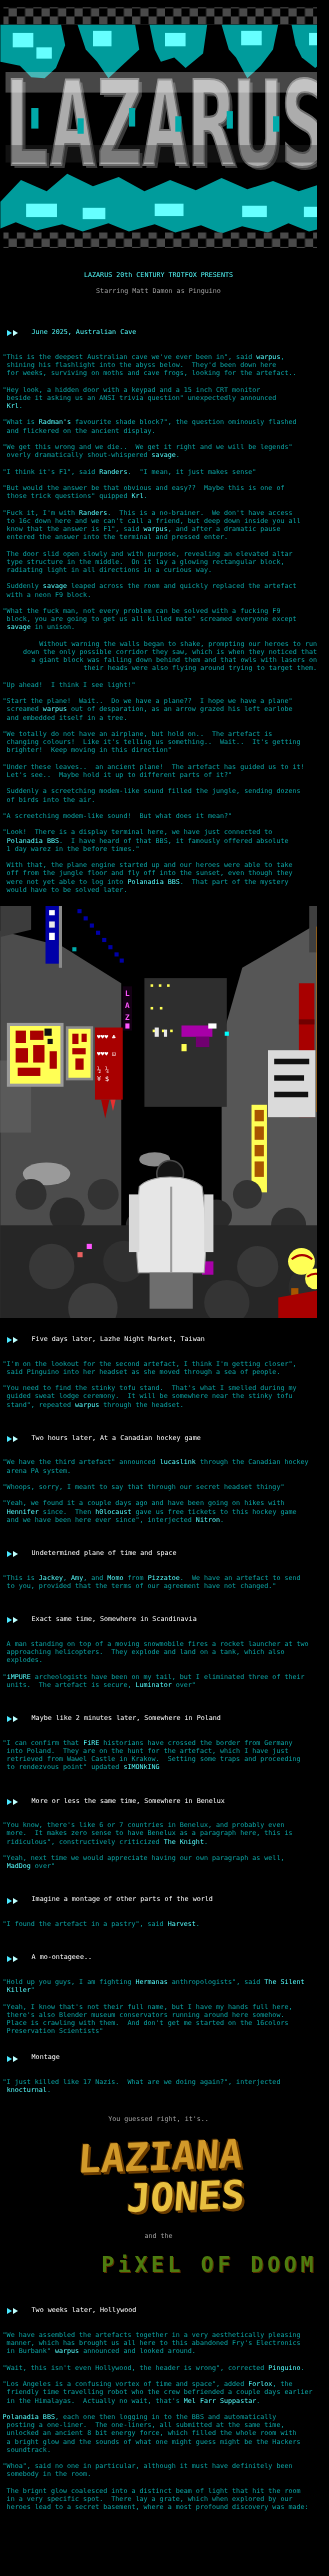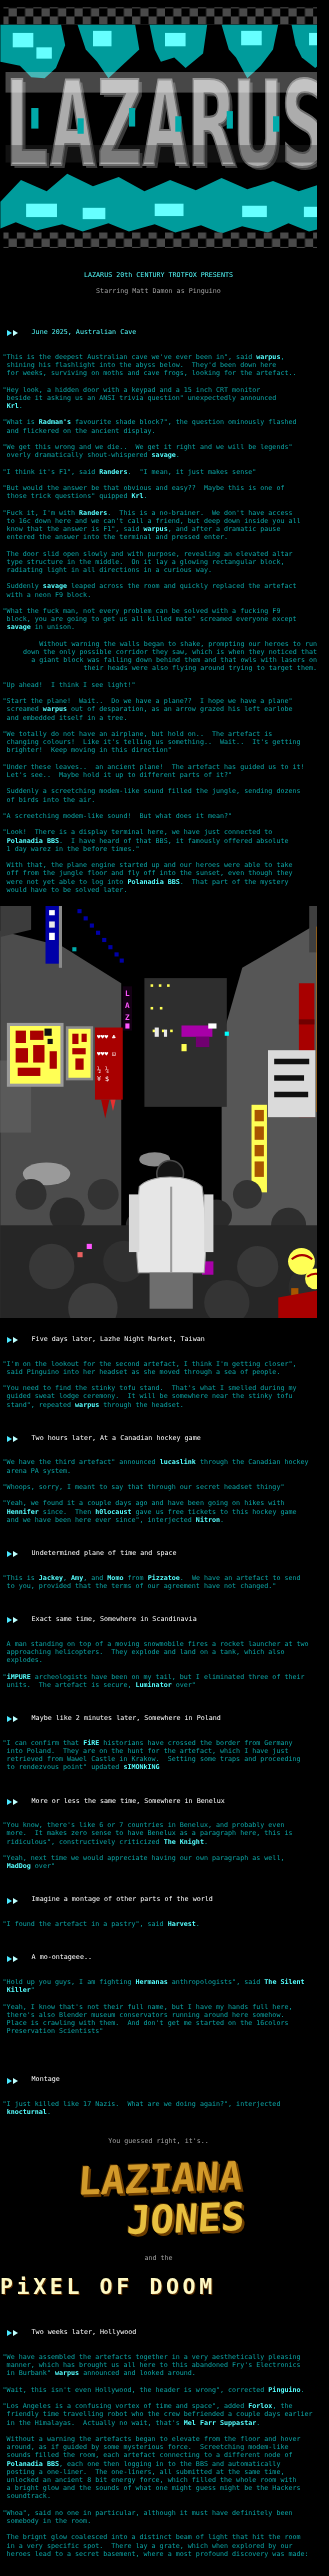--- a/index.html
+++ b/index.html
@@ -4,35 +4,35 @@
 <style>
   html,body{margin:0;padding:0;background:#000;}
   body{width:330px;font-family:"DejaVu Sans Mono",monospace;font-size:6.7px;line-height:8.2px;}
   .page{width:317px;background:#000;overflow:hidden;}
   .center{text-align:center;}
   .c-bcyan{color:#55FFFF;}
   .c-gray{color:#A2A2A2;}
   .presents{margin-top:20.6px;white-space:pre;}
   .starring{margin-top:8.2px;white-space:pre;}
   .para{margin:0;color:#0BA5A5;white-space:pre;padding-left:2.6px;font:inherit;}
-  .para .hl{color:#55FFFF;font-weight:bold;}
+  .para .hl{color:#55FFFF;font-weight:normal;}
   .scene-header{display:flex;align-items:flex-end;height:8.2px;padding-left:7.2px;color:#FFFFFF;}
   .tri{width:0;height:0;border-style:solid;border-width:3.1px 0 3.1px 5.2px;border-color:transparent transparent transparent #49E8FF;display:inline-block;}
   .tri2{border-left-color:#BFFFFF;margin-left:1px;}
   .scene-label{margin-left:13.4px;white-space:pre;}
   .art{display:block;width:330px;}
   .street-art{margin-top:12.4px;}
   .you-guessed{margin-top:20.6px;white-space:pre;}
   .laz-jones{margin-top:12.4px;height:88px;text-align:center;transform:skewX(-6deg) rotate(-2deg);}
   .laz-line{font-weight:bold;font-size:39px;line-height:41px;color:#D29A2A;
     text-shadow:2.6px 2.6px 0 #6b3c00, 1px 1px 0 #8a5a10, -1px -1px 0 #3a2000;}
   .laz-line2{margin-left:57px;color:#E8C040;}
   .and-the{margin-top:8.2px;white-space:pre;}
-  .pixel-doom{margin-top:8.2px;height:33px;text-align:left;font-weight:bold;font-size:21.6px;line-height:33px;
-    color:#fef9c3;letter-spacing:3.6px;text-shadow:1px 1px 0 #5a2c00;}
+  .pixel-doom{margin-top:8.2px;height:33px;text-align:right;font-weight:bold;font-size:21.6px;line-height:33px;
+    color:#4d7c0f;letter-spacing:3.6px;text-shadow:1px 1px 0 #5a2c00;}
 </style>
 </head>
 <body>
 
 <div class="page">
 
   <svg class="art" width="330" height="250" viewBox="0 0 640 486" xmlns="http://www.w3.org/2000/svg" style="font-size:13px">
     <defs>
       <pattern id="chk" width="32" height="32" patternUnits="userSpaceOnUse">
         <rect x="0" y="0" width="16" height="16" fill="#4a4a4a"></rect>
@@ -344,21 +344,21 @@
         <span class="tri"></span>
         <span class="tri tri2"></span>
         <span class="scene-label">A mo-ontageee..</span>
       </div>
       <pre class="para" style="margin-top: 16.5px;"><span>"Hold up you guys, I am fighting </span><span class="hl">Hermanas</span><span> anthropologists", said </span><span class="hl">The Silent</span><span>
  </span><span class="hl">Killer</span><span>"</span></pre>
       <pre class="para" style="margin-top: 8.2px;"><span>"Yeah, I know that's not their full name, but I have my hands full here,
  there's also Blender museum conservators running around here somehow.
  Place is crawling with them.  And don't get me started on the 16colors
  Preservation Scientists"</span></pre>
-      <div class="scene-header" style="margin-top: 40px;">
+      <div class="scene-header" style="margin-top: 18px;">
         <span class="tri"></span>
         <span class="tri tri2"></span>
         <span class="scene-label">Montage</span>
       </div>
       <pre class="para" style="margin-top: 16.5px;"><span>"I just killed like 17 Nazis.  What are we doing again?", interjected
  </span><span class="hl">knocturnal</span><span>.</span></pre>
     </div>
 
   <div class="you-guessed center c-gray">You guessed right, it's..</div>
 
@@ -375,24 +375,21 @@
         <span class="tri tri2"></span>
         <span class="scene-label">Two weeks later, Hollywood</span>
       </div>
       <pre class="para" style="margin-top: 16.5px;"><span>"We have assembled the artefacts together in a very aesthetically pleasing
  manner, which has brought us all here to this abandoned Fry's Electronics
  in Burbank" </span><span class="hl">warpus</span><span> announced and looked around.</span></pre>
       <pre class="para" style="margin-top: 8.2px;"><span>"Wait, this isn't even Hollywood, the header is wrong", corrected </span><span class="hl">Pinguino</span><span>.</span></pre>
       <pre class="para" style="margin-top: 8.2px;"><span>"Los Angeles is a confusing vortex of time and space", added </span><span class="hl">Forlox</span><span>, the
  friendly time travelling robot who the crew befriended a couple days earlier
  in the Himalayas.  Actually no wait, that's </span><span class="hl">Mel Farr Suppastar</span><span>.</span></pre>
-      <pre class="para" style="margin-top: 8.2px;"><span> Without a warning the artefacts began to elevate from the floor and hover
- around, as if guided by some mysterious force.  Screetching modem-like
- sounds filled the room, each artefact connecting to a different node of
- </span><span class="hl">Polanadia BBS</span><span>, each one then logging in to the BBS and automatically
+      <pre class="para" style="margin-top: 8.2px;"><span class="hl">Polanadia BBS</span><span>, each one then logging in to the BBS and automatically
  posting a one-liner.  The one-liners, all submitted at the same time,
  unlocked an ancient 8 bit energy force, which filled the whole room with
  a bright glow and the sounds of what one might guess might be the Hackers
  soundtrack.</span></pre>
       <pre class="para" style="margin-top: 8.2px;"><span>"Whoa", said no one in particular, although it must have definitely been
  somebody in the room.</span></pre>
       <pre class="para" style="margin-top: 8.2px;"><span> The brignt glow coalesced into a distinct beam of light that hit the room
  in a very specific spot.  There lay a grate, which when explored by our
  heroes lead to a secret basement, where a most profound discovery was made:</span></pre>
     </div>

